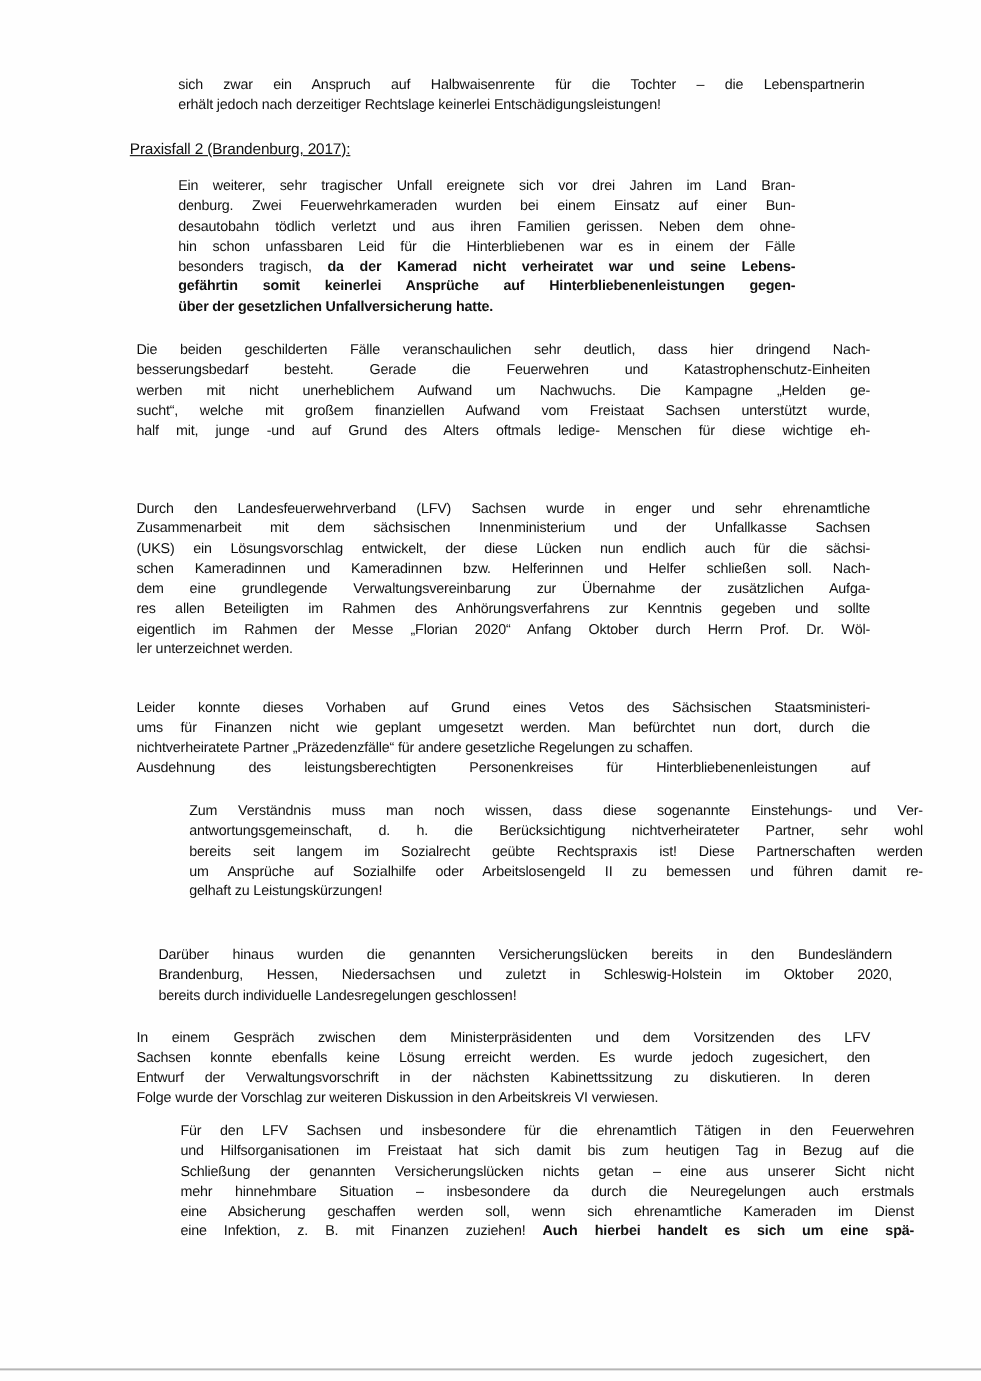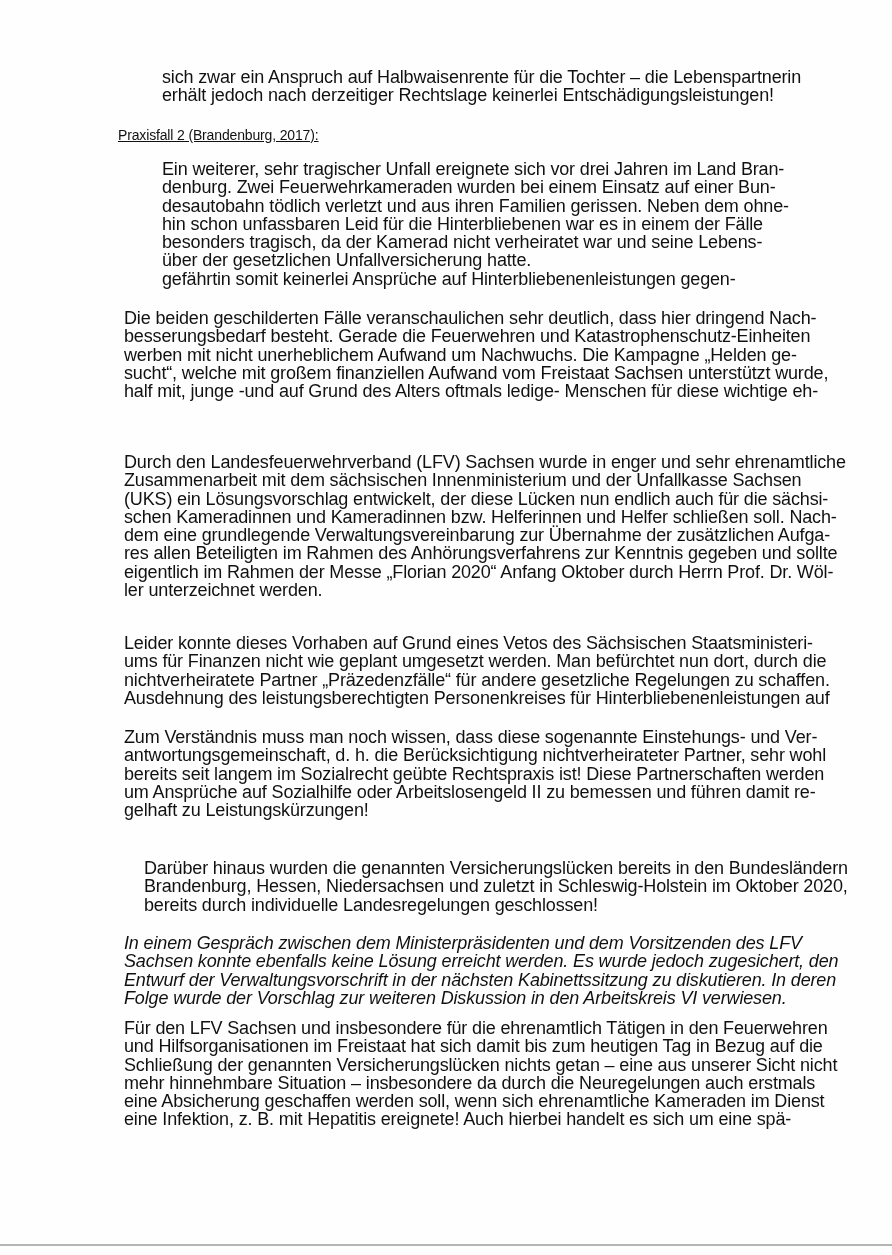--- a/index.html
+++ b/index.html
@@ -4,49 +4,49 @@
 <style>
   html, body { margin: 0; padding: 0; }
   body {
     width: 892px; height: 1255px; background: #fefefe; position: relative; overflow: hidden;
     font-family: "Liberation Sans", sans-serif; color: #111;
   }
   .page { position: absolute; left: 0; top: 0; width: 892px; height: 1244px; background: #fefefe; }
   .bottom-bar { position: absolute; left: 0; top: 1244px; width: 892px; height: 11px; background: #fefefe; }
   .bottom-bar .line1 { position: absolute; left: 0; top: 0; width: 892px; height: 2px; background: #b5b5b5; }
   .bottom-bar .line2 { position: absolute; left: 0; top: 2px; width: 892px; height: 9px; background: #fefefe; }
-  .blk { position: absolute; font-size: 18px; line-height: 18.3px; letter-spacing: -0.15px; }
+  .blk { position: absolute; font-size: 13px; line-height: 18.3px; letter-spacing: -0.15px; }
   .ln { display: block; white-space: nowrap; height: 18.3px; text-align: justify; text-align-last: justify; }
   .ln.last { text-align-last: left; }
   .body-col { left: 124px; width: 667px; }
   .ind-col { left: 162px; width: 561px; }
   .ind-col-top { left: 162px; width: 624px; }
-  b { font-weight: normal; }
+  b { font-weight: bold; }
   .heading { position: absolute; left: 118px; top: 126px; font-size: 14px; line-height: 18.3px; text-decoration: underline; letter-spacing: -0.15px; }
 </style>
 </head>
 <body>
 
 <div class="page">
 
   <div class="blk ind-col-top" style="top:68px;">
     <span class="ln">sich zwar ein Anspruch auf Halbwaisenrente für die Tochter – die Lebenspartnerin</span>
     <span class="ln last">erhält jedoch nach derzeitiger Rechtslage keinerlei Entschädigungsleistungen!</span>
   </div>
 
   <div class="heading">Praxisfall 2 (Brandenburg, 2017):</div>
 
   <div class="blk ind-col" style="top:160px;">
     <span class="ln"><span>Ein weiterer, sehr tragischer Unfall ereignete sich vor drei Jahren im Land Bran-</span></span>
     <span class="ln"><span>denburg. Zwei Feuerwehrkameraden wurden bei einem Einsatz auf einer Bun-</span></span>
     <span class="ln"><span>desautobahn tödlich verletzt und aus ihren Familien gerissen. Neben dem ohne-</span></span>
     <span class="ln"><span>hin schon unfassbaren Leid für die Hinterbliebenen war es in einem der Fälle</span></span>
     <span class="ln"><span>besonders tragisch, </span><b>da der Kamerad nicht verheiratet war und seine Lebens-</b></span>
+    <span class="ln"><b>gefährtin somit keinerlei Ansprüche auf Hinterbliebenenleistungen gegen-</b></span>
     <span class="ln last"><b>über der gesetzlichen Unfallversicherung hatte.</b></span>
-    <span class="ln"><b>gefährtin somit keinerlei Ansprüche auf Hinterbliebenenleistungen gegen-</b></span>
   </div>
 
   <div class="blk body-col" style="top:309px;">
     <span class="ln">Die beiden geschilderten Fälle veranschaulichen sehr deutlich, dass hier dringend Nach-</span>
     <span class="ln">besserungsbedarf besteht. Gerade die Feuerwehren und Katastrophenschutz-Einheiten</span>
     <span class="ln">werben mit nicht unerheblichem Aufwand um Nachwuchs. Die Kampagne „Helden ge-</span>
     <span class="ln">sucht“, welche mit großem finanziellen Aufwand vom Freistaat Sachsen unterstützt wurde,</span>
     <span class="ln">half mit, junge -und auf Grund des Alters oftmals ledige- Menschen für diese wichtige eh-</span>
   </div>
 
@@ -61,48 +61,48 @@
     <span class="ln last">ler unterzeichnet werden.</span>
   </div>
 
   <div class="blk body-col" style="top:634px;">
     <span class="ln">Leider konnte dieses Vorhaben auf Grund eines Vetos des Sächsischen Staatsministeri-</span>
     <span class="ln">ums für Finanzen nicht wie geplant umgesetzt werden. Man befürchtet nun dort, durch die</span>
     <span class="ln last">nichtverheiratete Partner „Präzedenzfälle“ für andere gesetzliche Regelungen zu schaffen.</span>
     <span class="ln">Ausdehnung des leistungsberechtigten Personenkreises für Hinterbliebenenleistungen auf</span>
   </div>
 
-  <div class="blk body-col" style="top:728px;">
+  <div class="blk body-col" style="top:728px;margin-left:48px;">
     <span class="ln">Zum Verständnis muss man noch wissen, dass diese sogenannte Einstehungs- und Ver-</span>
     <span class="ln">antwortungsgemeinschaft, d. h. die Berücksichtigung nichtverheirateter Partner, sehr wohl</span>
     <span class="ln">bereits seit langem im Sozialrecht geübte Rechtspraxis ist! Diese Partnerschaften werden</span>
     <span class="ln">um Ansprüche auf Sozialhilfe oder Arbeitslosengeld II zu bemessen und führen damit re-</span>
     <span class="ln last">gelhaft zu Leistungskürzungen!</span>
   </div>
 
   <div class="blk body-col" style="top:859px;margin-left:20px;">
     <span class="ln">Darüber hinaus wurden die genannten Versicherungslücken bereits in den Bundesländern</span>
     <span class="ln">Brandenburg, Hessen, Niedersachsen und zuletzt in Schleswig-Holstein im Oktober 2020,</span>
     <span class="ln last">bereits durch individuelle Landesregelungen geschlossen!</span>
   </div>
 
-  <div class="blk body-col" style="top:934px;font-style:italic;">
+  <div class="blk body-col" style="top:934px;">
     <span class="ln">In einem Gespräch zwischen dem Ministerpräsidenten und dem Vorsitzenden des LFV</span>
     <span class="ln">Sachsen konnte ebenfalls keine Lösung erreicht werden. Es wurde jedoch zugesichert, den</span>
     <span class="ln">Entwurf der Verwaltungsvorschrift in der nächsten Kabinettssitzung zu diskutieren. In deren</span>
     <span class="ln last">Folge wurde der Vorschlag zur weiteren Diskussion in den Arbeitskreis VI verwiesen.</span>
   </div>
 
-  <div class="blk body-col" style="top:1019px;">
+  <div class="blk body-col" style="top:1019px;margin-left:40px;">
     <span class="ln">Für den LFV Sachsen und insbesondere für die ehrenamtlich Tätigen in den Feuerwehren</span>
     <span class="ln">und Hilfsorganisationen im Freistaat hat sich damit bis zum heutigen Tag in Bezug auf die</span>
     <span class="ln">Schließung der genannten Versicherungslücken nichts getan – eine aus unserer Sicht nicht</span>
     <span class="ln">mehr hinnehmbare Situation – insbesondere da durch die Neuregelungen auch erstmals</span>
     <span class="ln">eine Absicherung geschaffen werden soll, wenn sich ehrenamtliche Kameraden im Dienst</span>
-    <span class="ln"><span>eine Infektion, z. B. mit Hepatitis ereignete! </span><b>Auch hierbei handelt es sich um eine spä-</b></span>
+    <span class="ln"><span>eine Infektion, z. B. mit Finanzen zuziehen! </span><b>Auch hierbei handelt es sich um eine spä-</b></span>
   </div>
 
 </div>
 
 <div class="bottom-bar">
   <div class="line1"></div>
   <div class="line2"></div>
 </div>
 
 </body></html>

